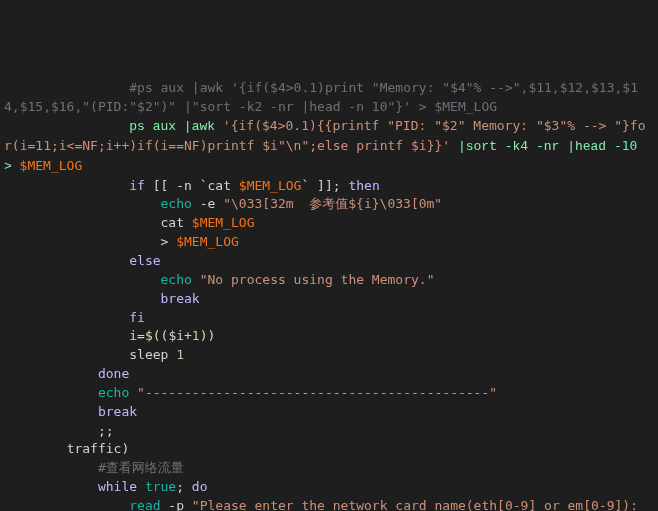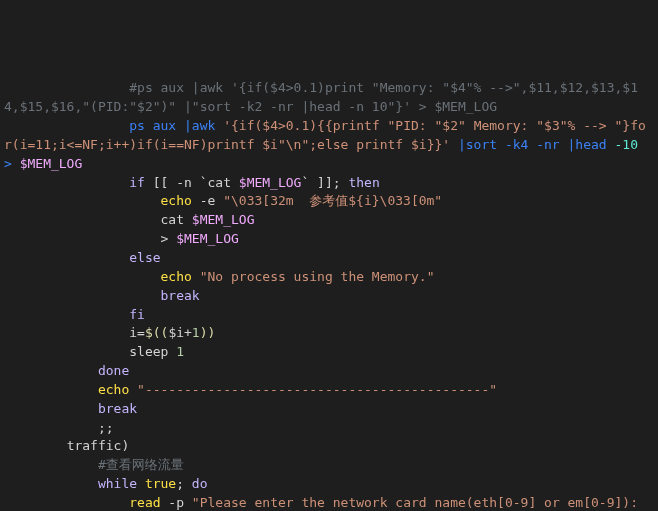--- a/index.html
+++ b/index.html
@@ -10,28 +10,28 @@
     font-size: 13px;
     line-height: 1.45;
     color: #d4d4d4;
     white-space: pre-wrap;
     word-break: break-all;
     width: 650px;
     box-sizing: border-box;
   }
   .line { display: block; }
   .comment { color: #6a7178; }
-  .cmd { color: #fde047; text-align: center; }
+  .cmd { color: #14b8a6; text-align: center; }
   .keyword { color: #c4b5fd; }
   .string { color: #ce9178; }
-  .var { color: #f0abfc; }
+  .var { color: #f97316; }
   .func { color: #dcdcaa; }
   .num { color: #b5cea8; }
   .red { color: #5eead4; }
-  .white { color: #3b82f6; }
+  .white { color: #86efac; font-family: Liberation Mono, monospace; }
 </style>
 </head>
 <body>
 
 
 
 <div><span class="line"><span>                </span><span class="comment">#ps aux |awk '{if($4&gt;0.1)print "Memory: "$4"% --&gt;",$11,$12,$13,$14,$15,$16,"(PID:"$2")" |"sort -k2 -nr |head -n 10"}' &gt; $MEM_LOG</span></span><span class="line"><span>                </span><span class="white">ps aux </span><span class="white">|awk </span><span class="string">'{if($4&gt;0.1){{printf "PID: "$2" Memory: "$3"% --&gt; "}for(i=11;i&lt;=NF;i++)if(i==NF)printf $i"\n";else printf $i}}'</span><span class="white"> |sort -k4 -nr |head </span><span class="red">-10</span><span class="white"> &gt; </span><span class="var">$MEM_LOG</span></span><span class="line"><span>                </span><span class="keyword">if</span><span> [[ -n `cat </span><span class="var">$MEM_LOG</span><span>` ]]; </span><span class="keyword">then</span></span><span class="line"><span>                    </span><span class="cmd">echo</span><span> -e </span><span class="string">"\033[32m  参考值${i}\033[0m"</span></span><span class="line"><span>                    </span><span>cat </span><span class="var">$MEM_LOG</span></span><span class="line"><span>                    </span><span>&gt; </span><span class="var">$MEM_LOG</span></span><span class="line"><span>                </span><span class="keyword">else</span></span><span class="line"><span>                    </span><span class="cmd">echo</span><span class="string"> "No process using the Memory."</span></span><span class="line"><span>                    </span><span class="keyword">break</span></span><span class="line"><span>                </span><span class="keyword">fi</span></span><span class="line"><span>                </span><span>i=</span><span class="func">$((</span><span>$i</span><span>+</span><span class="num">1</span><span class="func">))</span></span><span class="line"><span>                </span><span>sleep </span><span class="num">1</span></span><span class="line"><span>            </span><span class="keyword">done</span></span><span class="line"><span>            </span><span class="cmd">echo</span><span class="string"> "--------------------------------------------"</span></span><span class="line"><span>            </span><span class="keyword">break</span></span><span class="line"><span>            </span><span>;;</span></span><span class="line"><span>        </span><span>traffic)</span></span><span class="line"><span>            </span><span class="comment">#查看网络流量</span></span><span class="line"><span>            </span><span class="keyword">while</span><span class="cmd"> true</span><span>; </span><span class="keyword">do</span></span><span class="line"><span>                </span><span class="cmd">read</span><span> -p </span><span class="string">"Please enter the network card name(eth[0-9] or em[0-9]): "</span></span></div>
 
 
 

